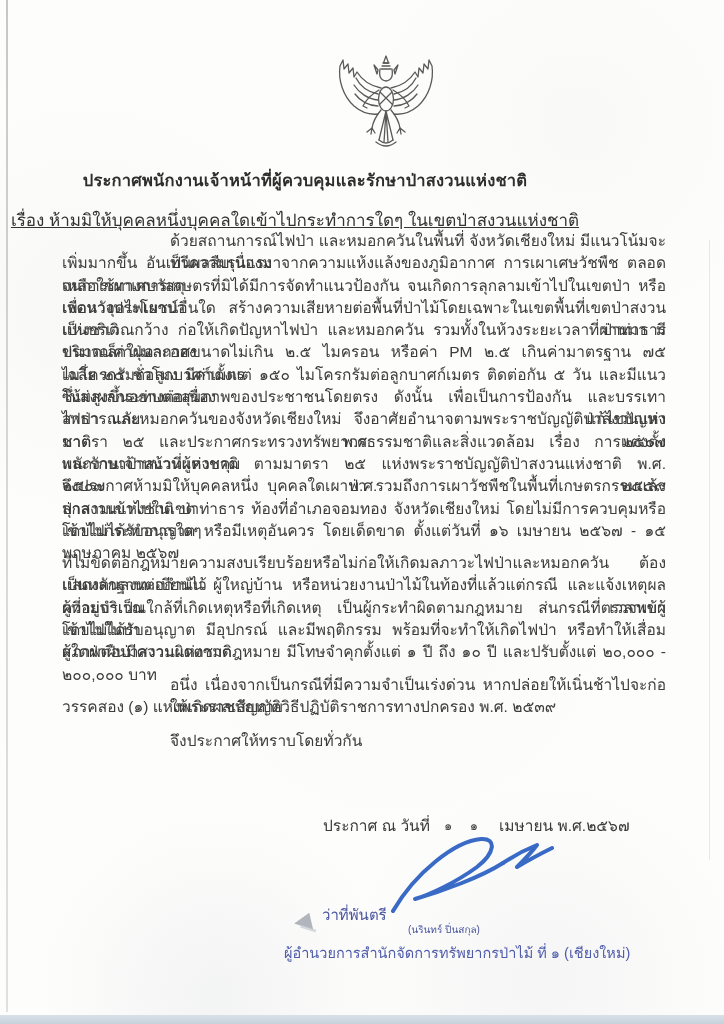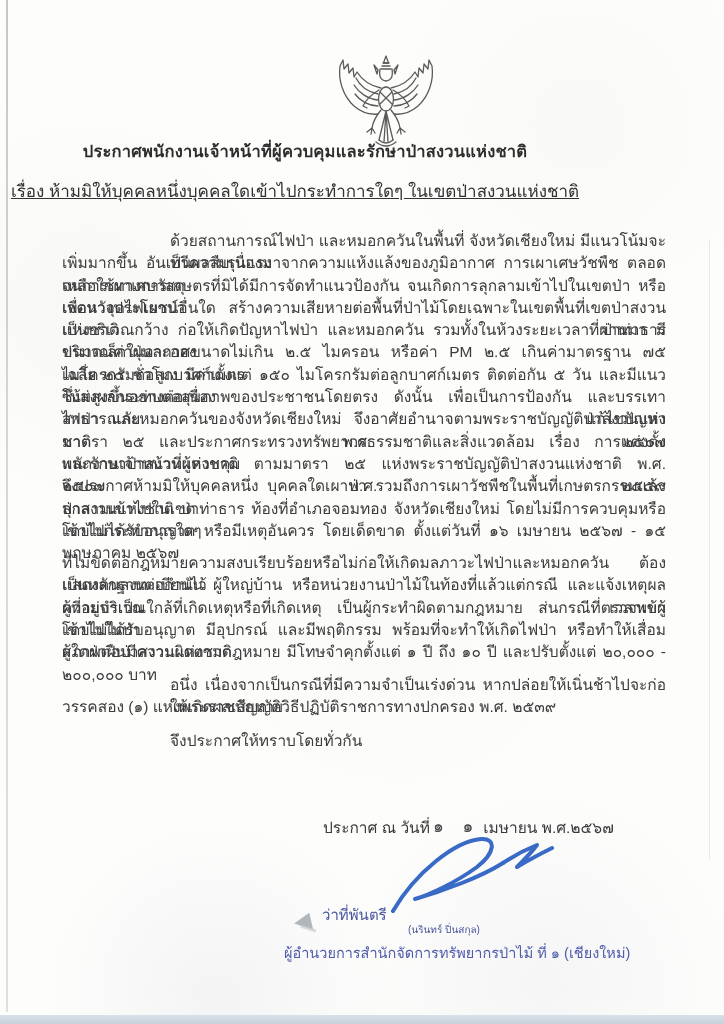--- a/index.html
+++ b/index.html
@@ -26,39 +26,39 @@
   .scan-right-line{
     position:absolute;right:14px;top:240px;width:1px;height:620px;
     background:#c4c4c4;opacity:.35;
   }
   .scan-bottom-band{
     position:absolute;left:0;bottom:0;width:724px;height:9px;
     background:linear-gradient(#d9e1e8,#c6d1da);
   }
   .emblem{position:absolute;left:336px;top:54px;width:100px;height:94px;}
   .emblem svg{width:100%;height:100%;}
-  .title-block{position:absolute;left:0;top:138px;width:590px;text-align:center;}
+  .title-block{position:absolute;left:0;top:167px;width:590px;text-align:center;}
   .title-line1{font-size:16.5px;font-weight:700;color:#2d2d2d;transform:translateX(10px);letter-spacing:.2px;}
   .title-line2{font-size:17px;font-weight:500;color:#323232;margin-top:13px;text-decoration:underline;}
   .doc-body{
     position:absolute;left:62px;top:230px;width:604px;
     font-size:15.5px;line-height:22.3px;
   }
   .para{margin:0 0 10px 0;}
   .line{
     text-align:justify;text-align-last:justify;
     white-space:normal;height:22.3px;overflow:visible;
   }
   .line.first{padding-left:108px;}
   .line.last{text-align-last:left;}
   .closing{margin-top:12px;padding-left:108px;}
   .date-line{
     position:absolute;left:323px;top:813px;font-size:15.5px;color:#3a3a3a;white-space:nowrap;
   }
-  .date-day{display:inline-block;margin:0 3px;letter-spacing:7px;font-size:17px;color:#444;transform:translateY(-1px);}
+  .date-day{display:inline-block;margin:0 14px;letter-spacing:7px;font-size:13px;color:#444;transform:translateY(-1px);}
   .sig-svg{position:absolute;left:385px;top:833px;width:185px;height:90px;}
   .signer-rank{position:absolute;left:322px;top:903px;font-size:15px;color:#4a55a0;}
   .signer-name{position:absolute;left:408px;top:922px;font-size:10px;color:#44509b;}
   .signer-position{position:absolute;left:284px;top:941px;font-size:14.5px;color:#4f5cab;}
   .stamp-artifact{
     position:absolute;left:296px;top:912px;width:0;height:0;
     border-left:11px solid transparent;border-right:9px solid transparent;
     border-bottom:15px solid #9aa0a8;
     transform:rotate(18deg);opacity:.75;
   }

